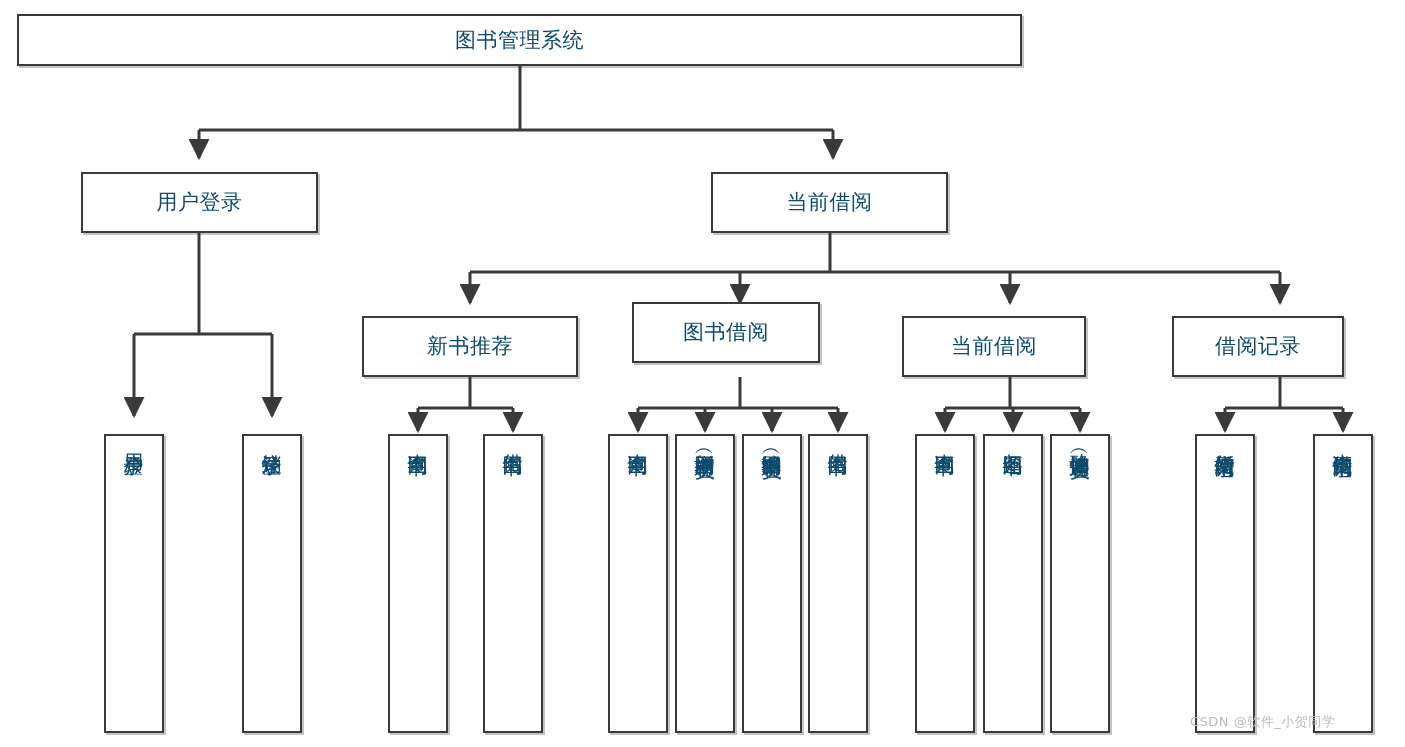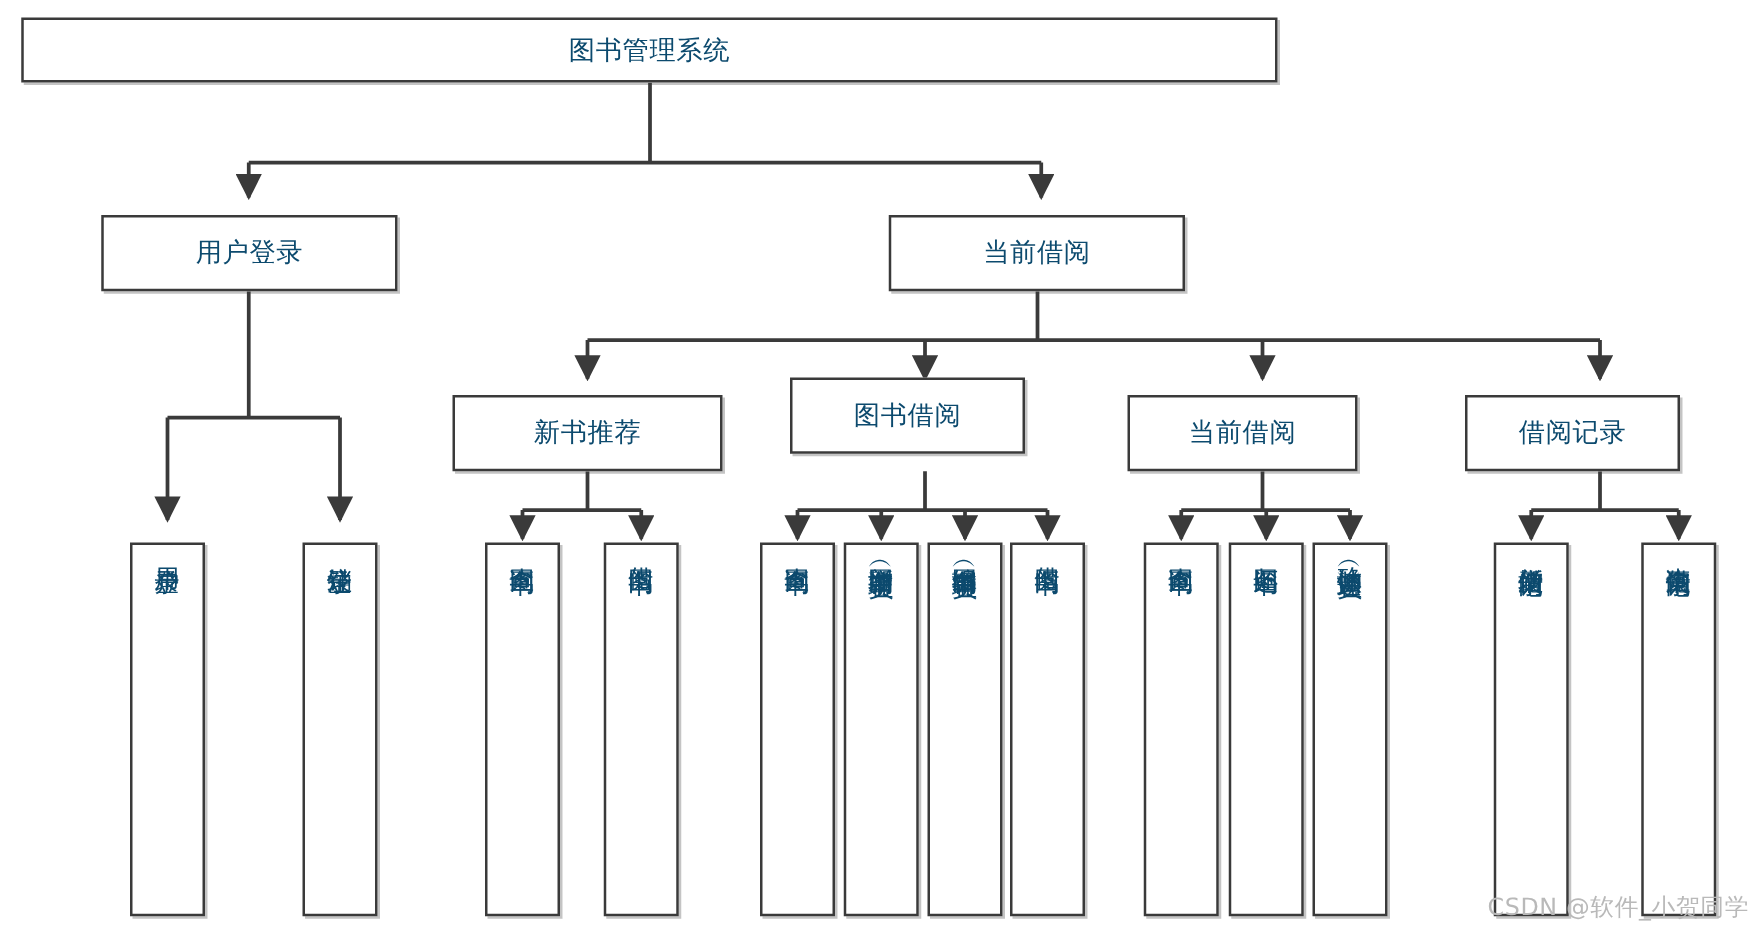--- a/index.html
+++ b/index.html
@@ -52,21 +52,21 @@
     letter-spacing: 1px;
     padding-top: 2px;
   }
   .node.vert {
     align-items: flex-start;
     justify-content: center;
   }
   .watermark {
     position: absolute;
     color: #b9b9b9;
-    font-size: 19px;
+    font-size: 13px;
     letter-spacing: 0.5px;
     white-space: nowrap;
     user-select: none;
   }
 </style>
 </head>
 <body>
 
 <div id="canvas">
 

